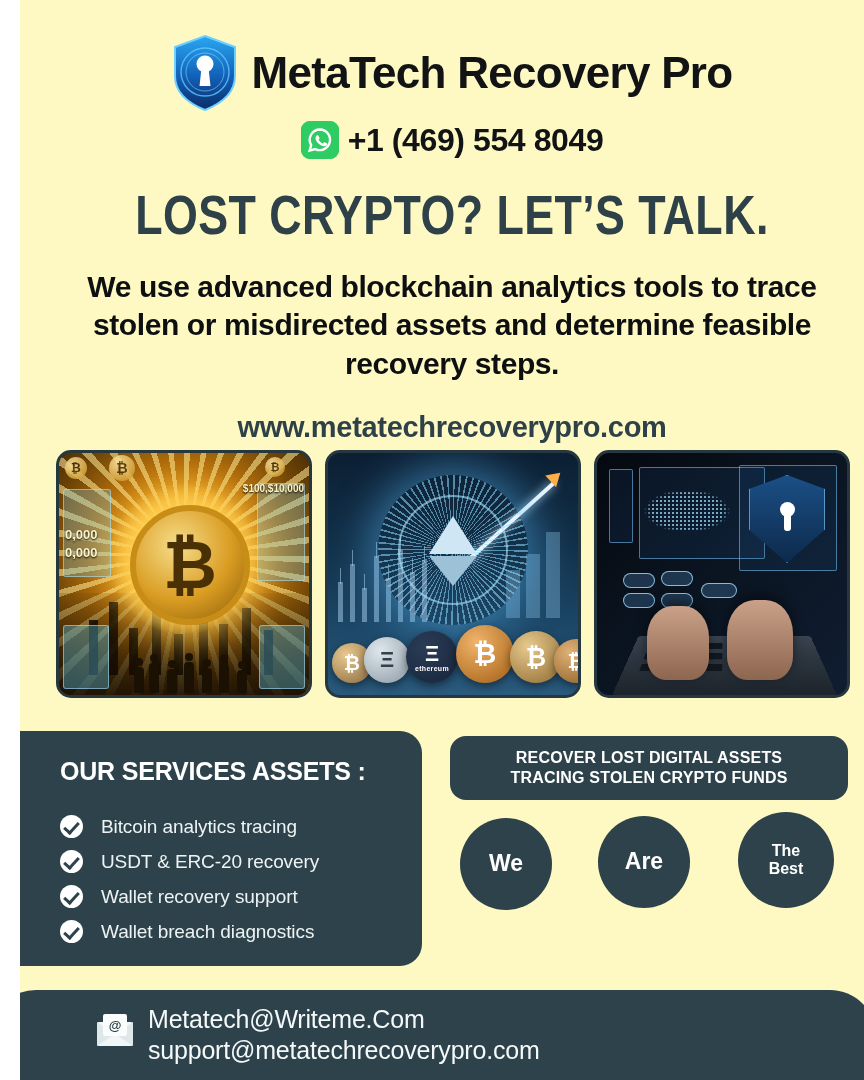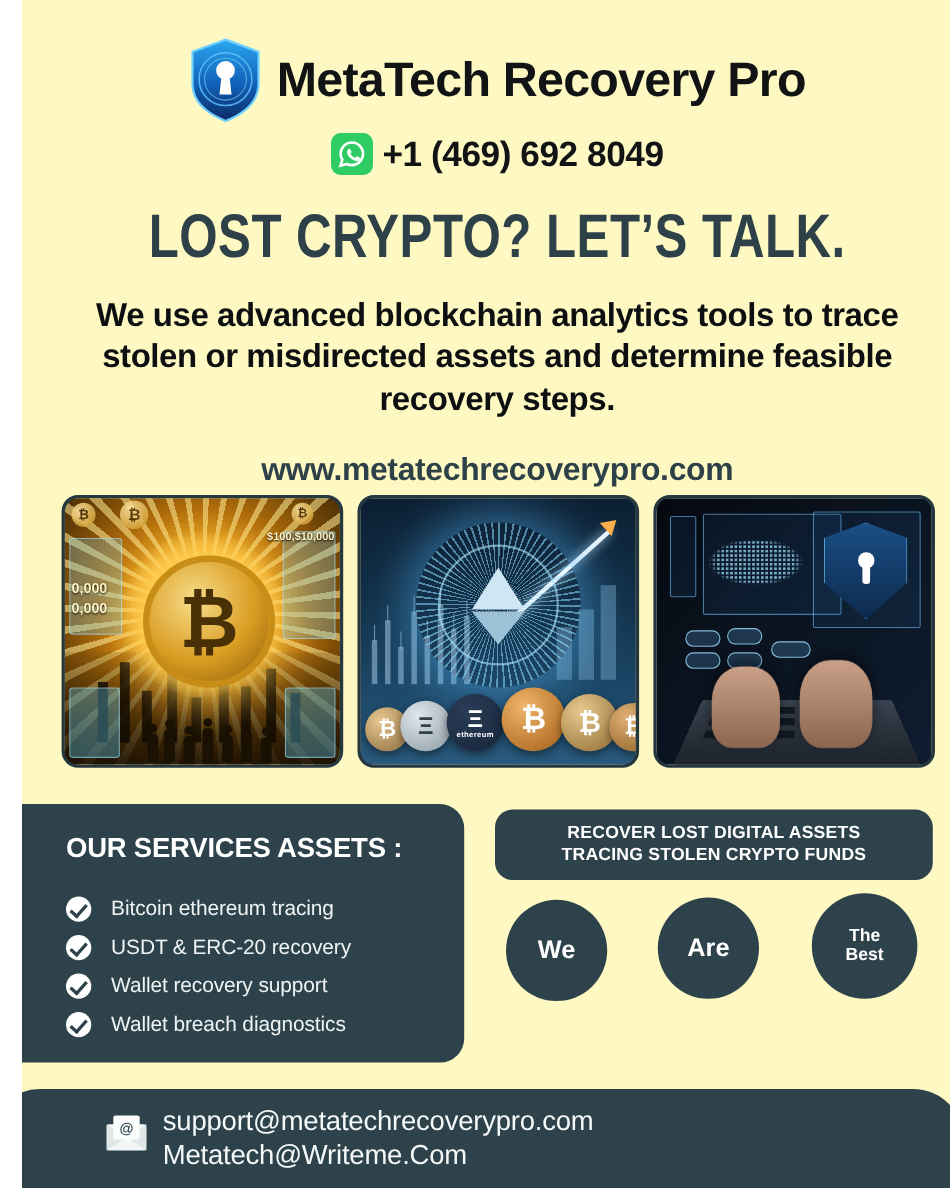--- a/index.html
+++ b/index.html
@@ -183,21 +183,21 @@
       <div class="brand-name">MetaTech Recovery Pro</div>
     </div>
     <div class="phone-row">
       <div class="wa-icon">
         <svg width="38" height="38" viewBox="0 0 38 38">
           <rect x="0" y="0" width="38" height="38" rx="9" fill="#2ecc62"></rect>
           <path d="M19 8.5a10.3 10.3 0 0 0-8.8 15.6L8.6 29.6l5.7-1.5A10.3 10.3 0 1 0 19 8.5z" fill="none" stroke="#ffffff" stroke-width="2.4"></path>
           <path d="M15.4 15.1c.4-.9.8-.8 1.2-.8.3 0 .6 0 .9.6l1 2.1c.1.3.1.5-.1.8l-.6.8c-.2.2-.2.4 0 .7a8.2 8.2 0 0 0 3.6 3.1c.3.1.5.1.7-.1l.8-.9c.2-.3.5-.3.8-.2l2.1 1c.4.2.5.4.5.8 0 .6-.3 1.6-1.7 2.1-1.3.4-3.1.2-5.6-1.4-2.7-1.7-4.2-4.2-4.4-5.7-.2-1.4.2-2.4.8-2.9z" fill="#ffffff"></path>
         </svg>
       </div>
-      <div class="phone-num">+1 (469) 692 8049</div>
+      <div class="phone-num">+1 (469) 554 8049</div>
     </div>
   </div>
 
   <div class="headline">LOST CRYPTO? LET’S TALK.</div>
   <div class="subcopy">We use advanced blockchain analytics tools to trace stolen or misdirected assets and determine feasible recovery steps.</div>
   <div class="website">www.metatechrecoverypro.com</div>
 
   <div class="panels">
 
     <div class="panel p1">
@@ -306,21 +306,21 @@
       <div class="hand" style="left:52%;width:66px;height:80px;"></div>
     </div>
 
   </div>
 
   <div class="services">
     <div class="services-title">OUR SERVICES ASSETS :</div>
     <div class="svc-list">
       <div class="svc-item">
         <span class="check"></span>
-        <span class="svc-label">Bitcoin ethereum tracing</span>
+        <span class="svc-label">Bitcoin analytics tracing</span>
       </div>
       <div class="svc-item">
         <span class="check"></span>
         <span class="svc-label">USDT &amp; ERC-20 recovery</span>
       </div>
       <div class="svc-item">
         <span class="check"></span>
         <span class="svc-label">Wallet recovery support</span>
       </div>
       <div class="svc-item">
@@ -344,18 +344,18 @@
   </div>
 
   <div class="footer">
     <div class="mail-icon">
       <div class="env"></div>
       <div class="flapL"></div>
       <div class="flapR"></div>
       <div class="card">@</div>
     </div>
     <div class="emails">
+      <div>Metatech@Writeme.Com</div>
       <div>support@metatechrecoverypro.com</div>
-      <div>Metatech@Writeme.Com</div>
     </div>
   </div>
 
 </div>
 
 </body></html>

